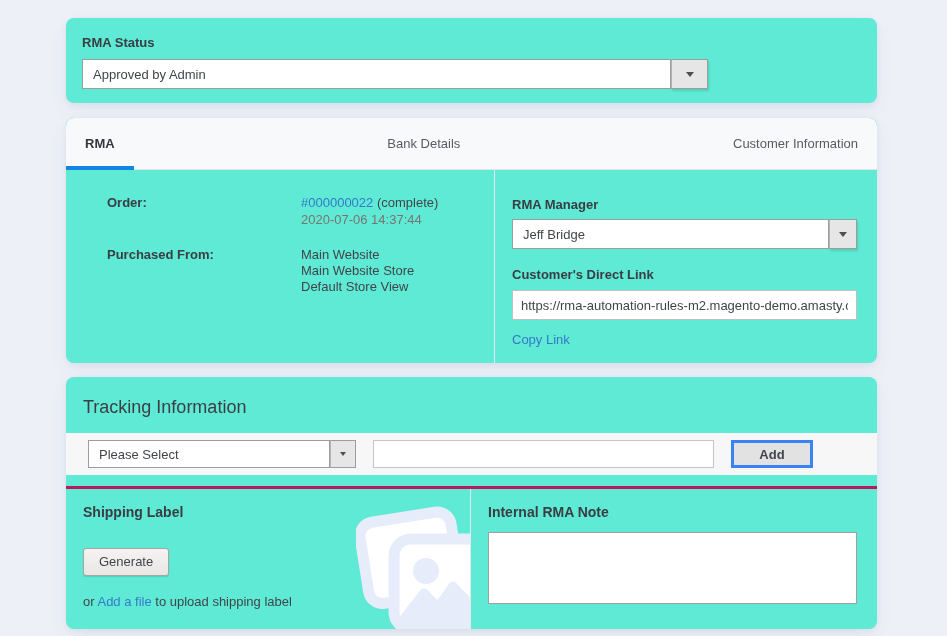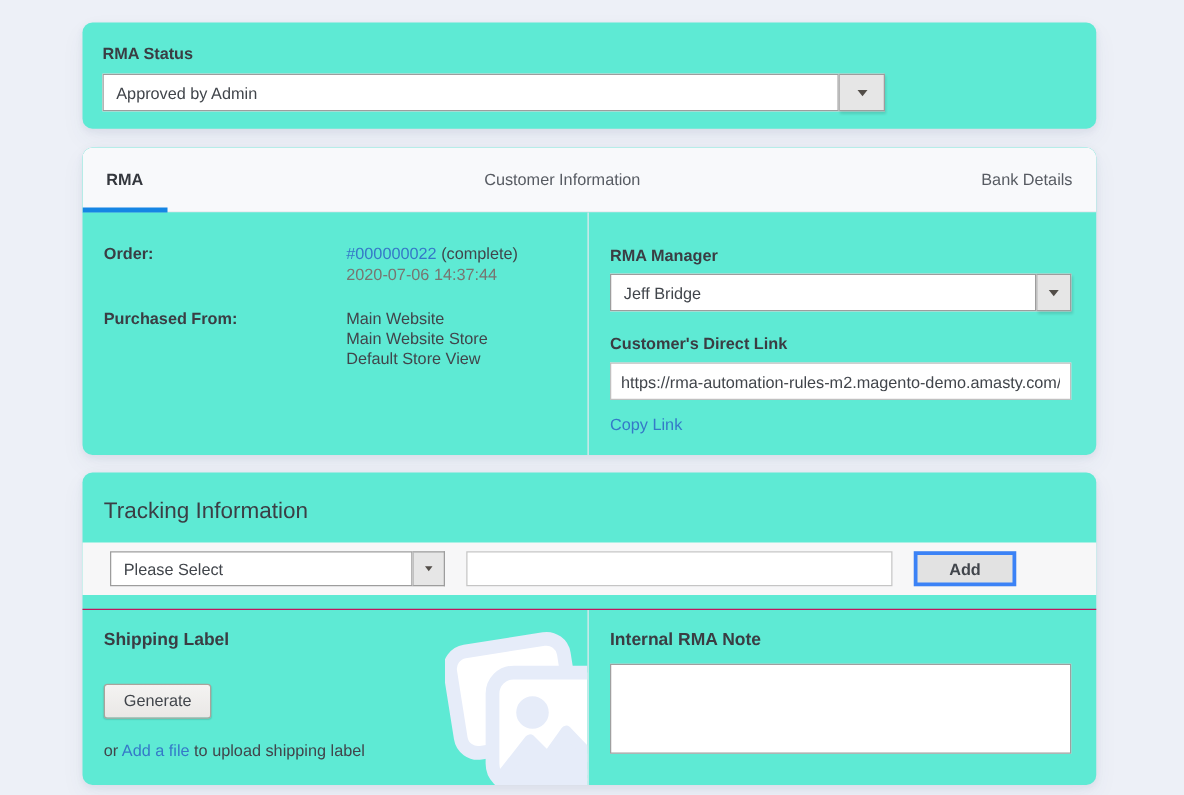--- a/index.html
+++ b/index.html
@@ -45,21 +45,21 @@
     border-radius:8px 8px 0 0;
   }
   .tab {
     padding:0 19px; display:flex; align-items:center;
     font-size:13px; color:#575b62; cursor:pointer; position:relative;
   }
   .tab.active { font-weight:700; color:#34373d; }
   .tab.active::after {
     content:""; position:absolute; left:0; right:0; bottom:-1px; height:4px; background:#1585e4;
   }
-  .tabs-body { display:grid; grid-template-columns:404px 1fr; min-height:178px; }
+  .tabs-body { display:grid; grid-template-columns:404px 1fr; min-height:178px;padding-left:24px; }
   .tabs-left { padding:25px 16px 20px 17px; }
   .tabs-right { border-left:1px solid #e5e8ee; padding:27px 20px 15px 17px; }
 
   .info-row { display:flex; font-size:13px; margin-bottom:18px; }
   .info-row .info-label { width:194px; font-weight:700; color:#3a3d43; }
   .info-row .info-val { color:#41454b; line-height:1.18; }
   .info-row .info-val div { margin-bottom:1px; }
   a.lnk { color:#3579c8; text-decoration:none; cursor:pointer; }
   .muted { color:#787571; }
   .mt2 { margin-top:2px; }
@@ -90,21 +90,21 @@
     width:341px; height:28px; border:1px solid #c5c5c5; background:#fff;
     font-size:13px; padding:0 8px; color:#41454b;
     font-family:"Liberation Sans","DejaVu Sans",sans-serif;
   }
   .add-btn {
     width:82px; height:28px; background:#e2e2e2; border:3px solid #3b82f6;
     font-size:13px; font-weight:700; color:#41454b; cursor:pointer;
     font-family:"Liberation Sans","DejaVu Sans",sans-serif;
   }
   .bottom-cols {
-    margin-top:11px; border-top:1px solid #be185d;
+    margin-top:11px; border-top:3px solid #be185d;
     display:grid; grid-template-columns:404px 1fr; min-height:139px;
   }
   .ship-col { padding:15px 0 20px 17px; position:relative; overflow:hidden; }
   .note-col { border-left:1px solid #e5e8ee; padding:15px 20px 20px 17px; }
   .sub-title { font-size:14px; font-weight:700; color:#3a3d43; }
   .generate-btn {
     margin-top:28px; padding:5px 15px 6px; font-size:13px; color:#41454b;
     background:linear-gradient(#f4f3f2,#e9e7e5); border:1px solid #a9a49c;
     border-radius:3px; cursor:pointer; box-shadow:0 1px 1px rgba(0,0,0,.12);
     font-family:"Liberation Sans","DejaVu Sans",sans-serif;
@@ -131,24 +131,24 @@
       </div>
     </div>
   </div>
 
   <div class="card tabs-card">
     <div class="tabbar">
       <div class="tab active">
         <span>RMA</span>
       </div>
       <div class="tab">
+        <span>Bank Details</span>
+      </div>
+      <div class="tab">
         <span>Customer Information</span>
-      </div>
-      <div class="tab">
-        <span>Bank Details</span>
       </div>
     </div>
 
     <div class="tabs-body">
       <div class="tabs-left">
         <div class="info-row">
           <div class="info-label">Order:</div>
           <div class="info-val">
             <div>
               <a class="lnk">#000000022</a><span> (complete)</span>

